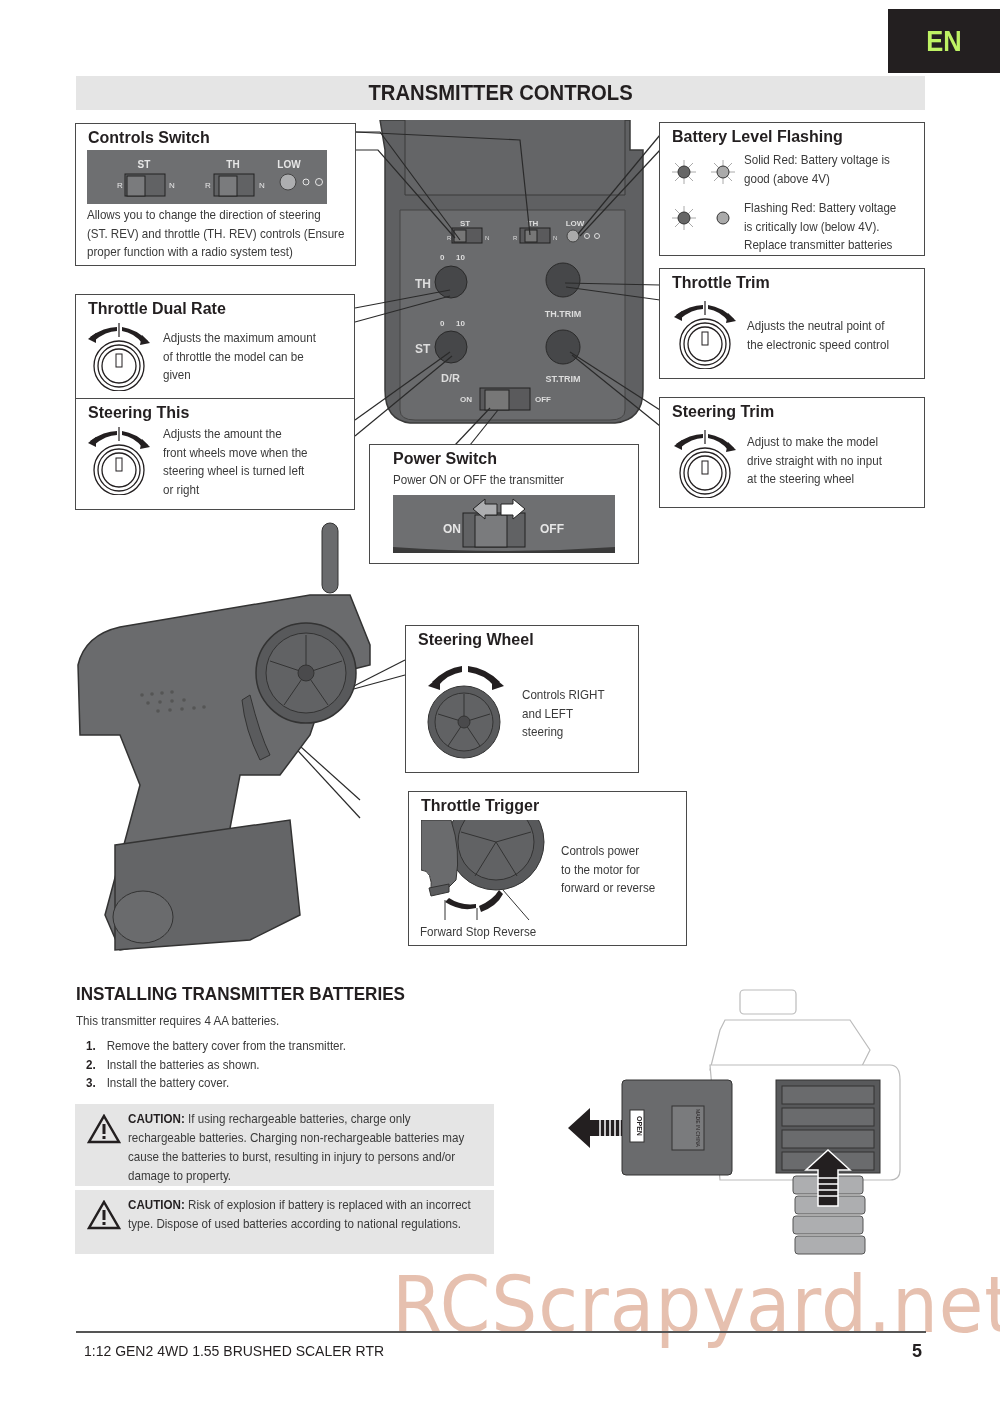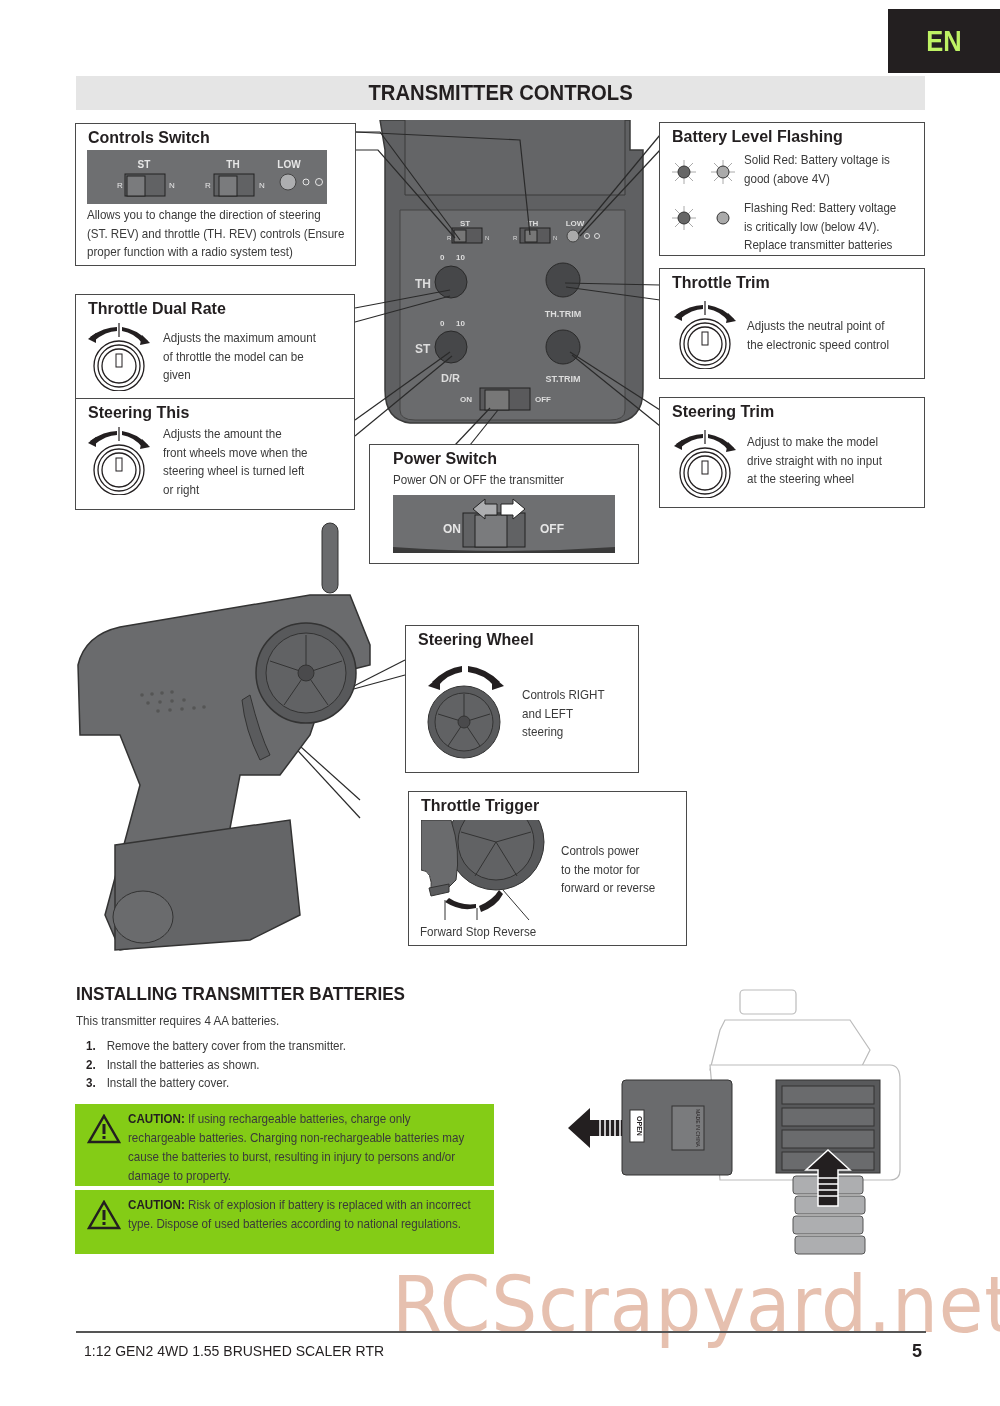--- a/index.html
+++ b/index.html
@@ -18,21 +18,21 @@
   .callout p { margin:0; font-size:13.5px; line-height:18.5px; color:#3a3a3a; position:absolute;
                font-family:"Liberation Sans Narrow","Liberation Sans", sans-serif; }
   .cond { transform-origin:left top; transform:scaleX(0.86); white-space:nowrap; }
   .knob-ico { position:absolute; }
   .tx-body { position:absolute; }
   .install-title { left:76px; top:984px; font-size:18px; font-weight:bold; white-space:nowrap; }
   .install-title span { display:inline-block; transform:scaleX(0.95); transform-origin:left; }
   .intro { left:76px; top:1013px; font-size:13.5px; color:#3a3a3a; }
   .steps { left:86px; top:1037px; font-size:13.5px; color:#3a3a3a; line-height:18.5px; }
   .steps .n { font-weight:bold; display:inline-block; width:24px; color:#231f20; }
-  .caution { position:absolute; left:75px; width:419px; background:#84cc16; box-sizing:border-box; }
+  .caution { position:absolute; left:75px; width:419px; background:#e5e5e5; box-sizing:border-box; }
   .caution .txt { position:absolute; left:53px; top:5px; font-size:13.5px; line-height:19px; color:#3a3a3a; width:410px; transform-origin:left top; transform:scaleX(0.86); }
   .caution .txt b { color:#231f20; }
   .footer-line { left:76px; top:1331px; width:850px; height:1.5px; background:#555; }
   .footer-left { left:84px; top:1343px; font-size:14px; font-weight:normal; white-space:nowrap; }
   .footer-right { left:912px; top:1341px; font-size:18px; font-weight:bold; }
   .watermark { left:392px; top:1260px; font-size:78px; color:rgba(210,140,110,0.55);
                font-family:"DejaVu Sans", sans-serif; white-space:nowrap; letter-spacing:1px; transform-origin:left top; transform:scaleX(0.93); }
 </style>
 </head>
 <body>

